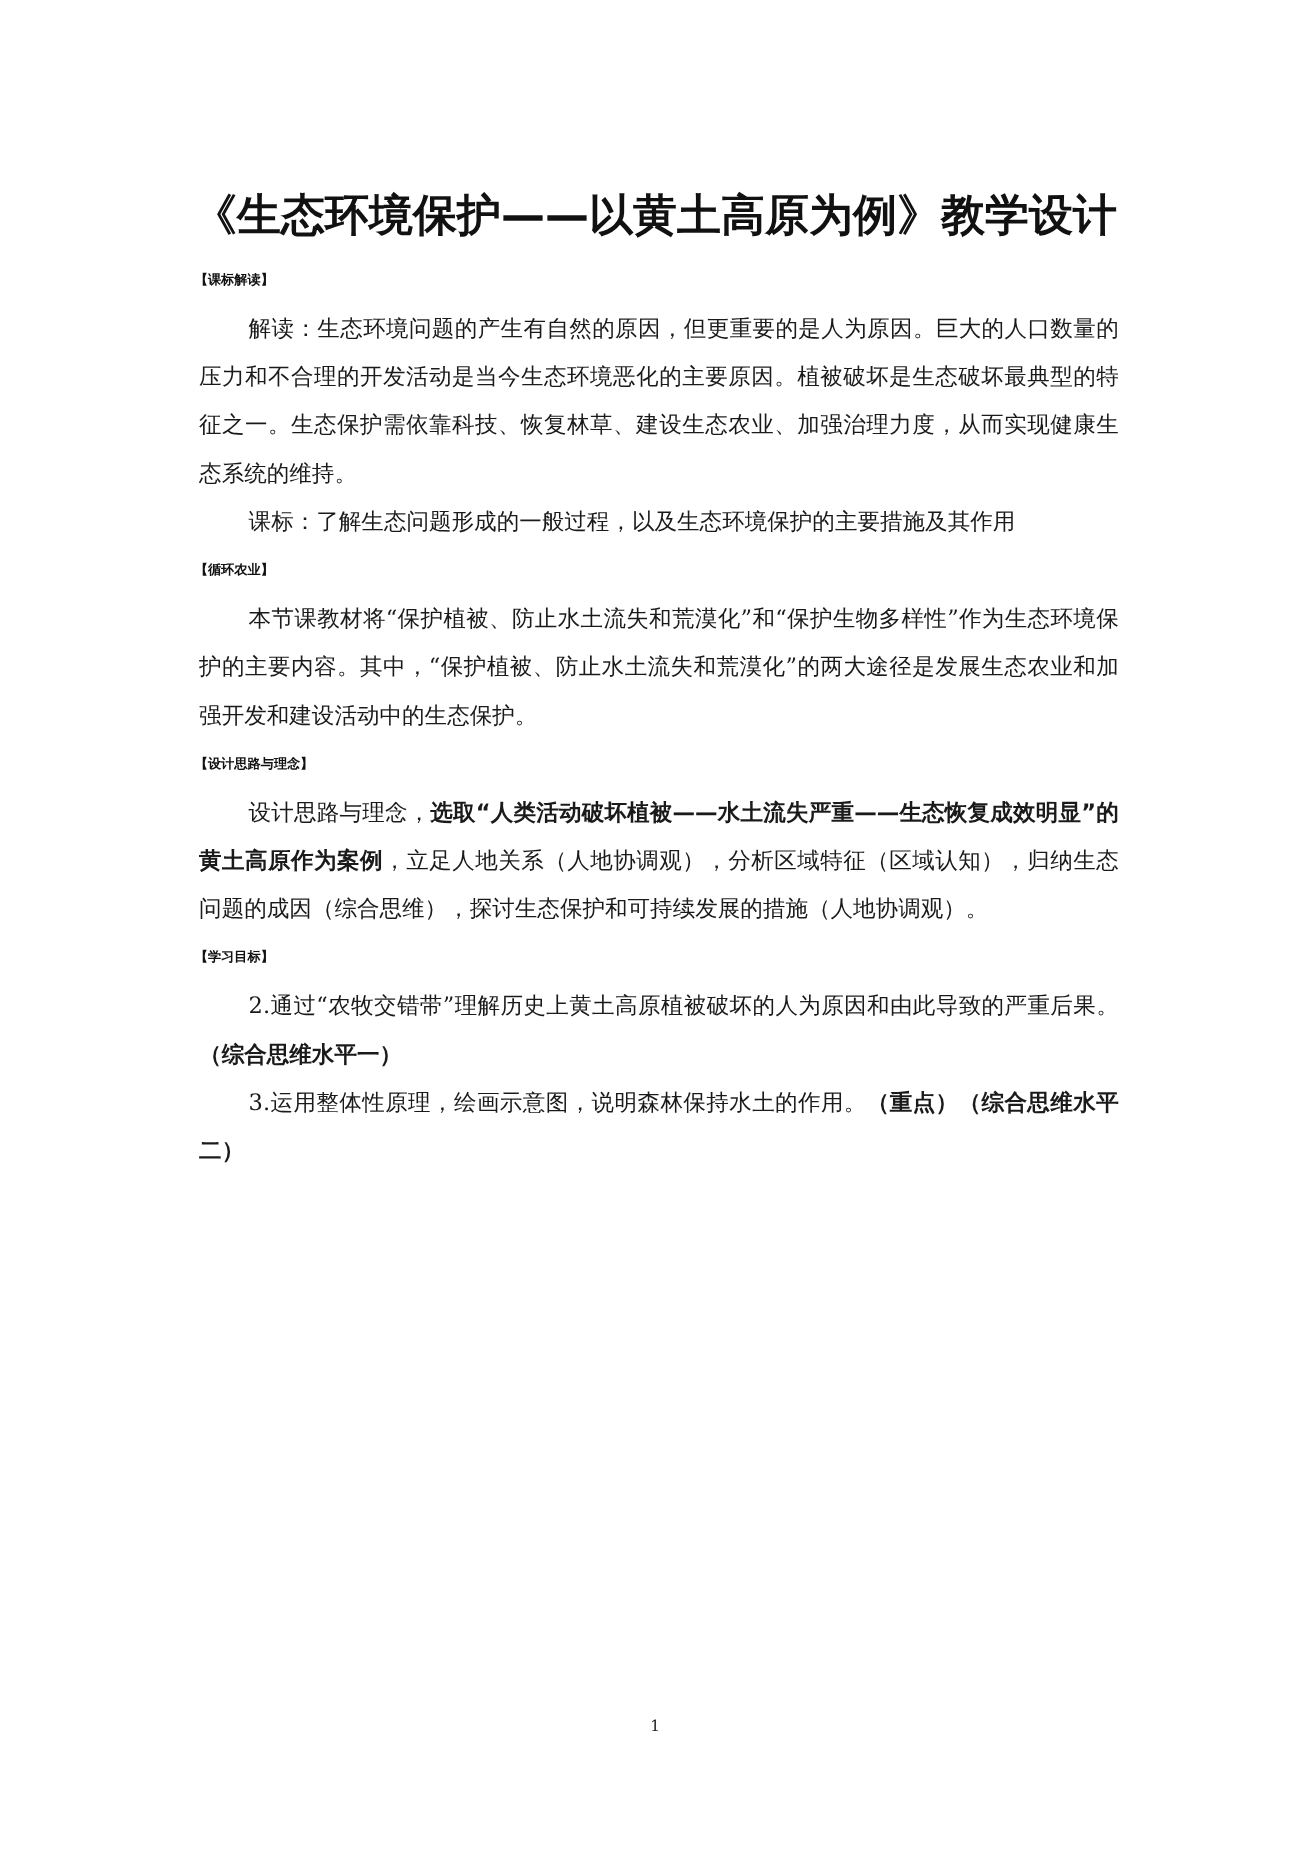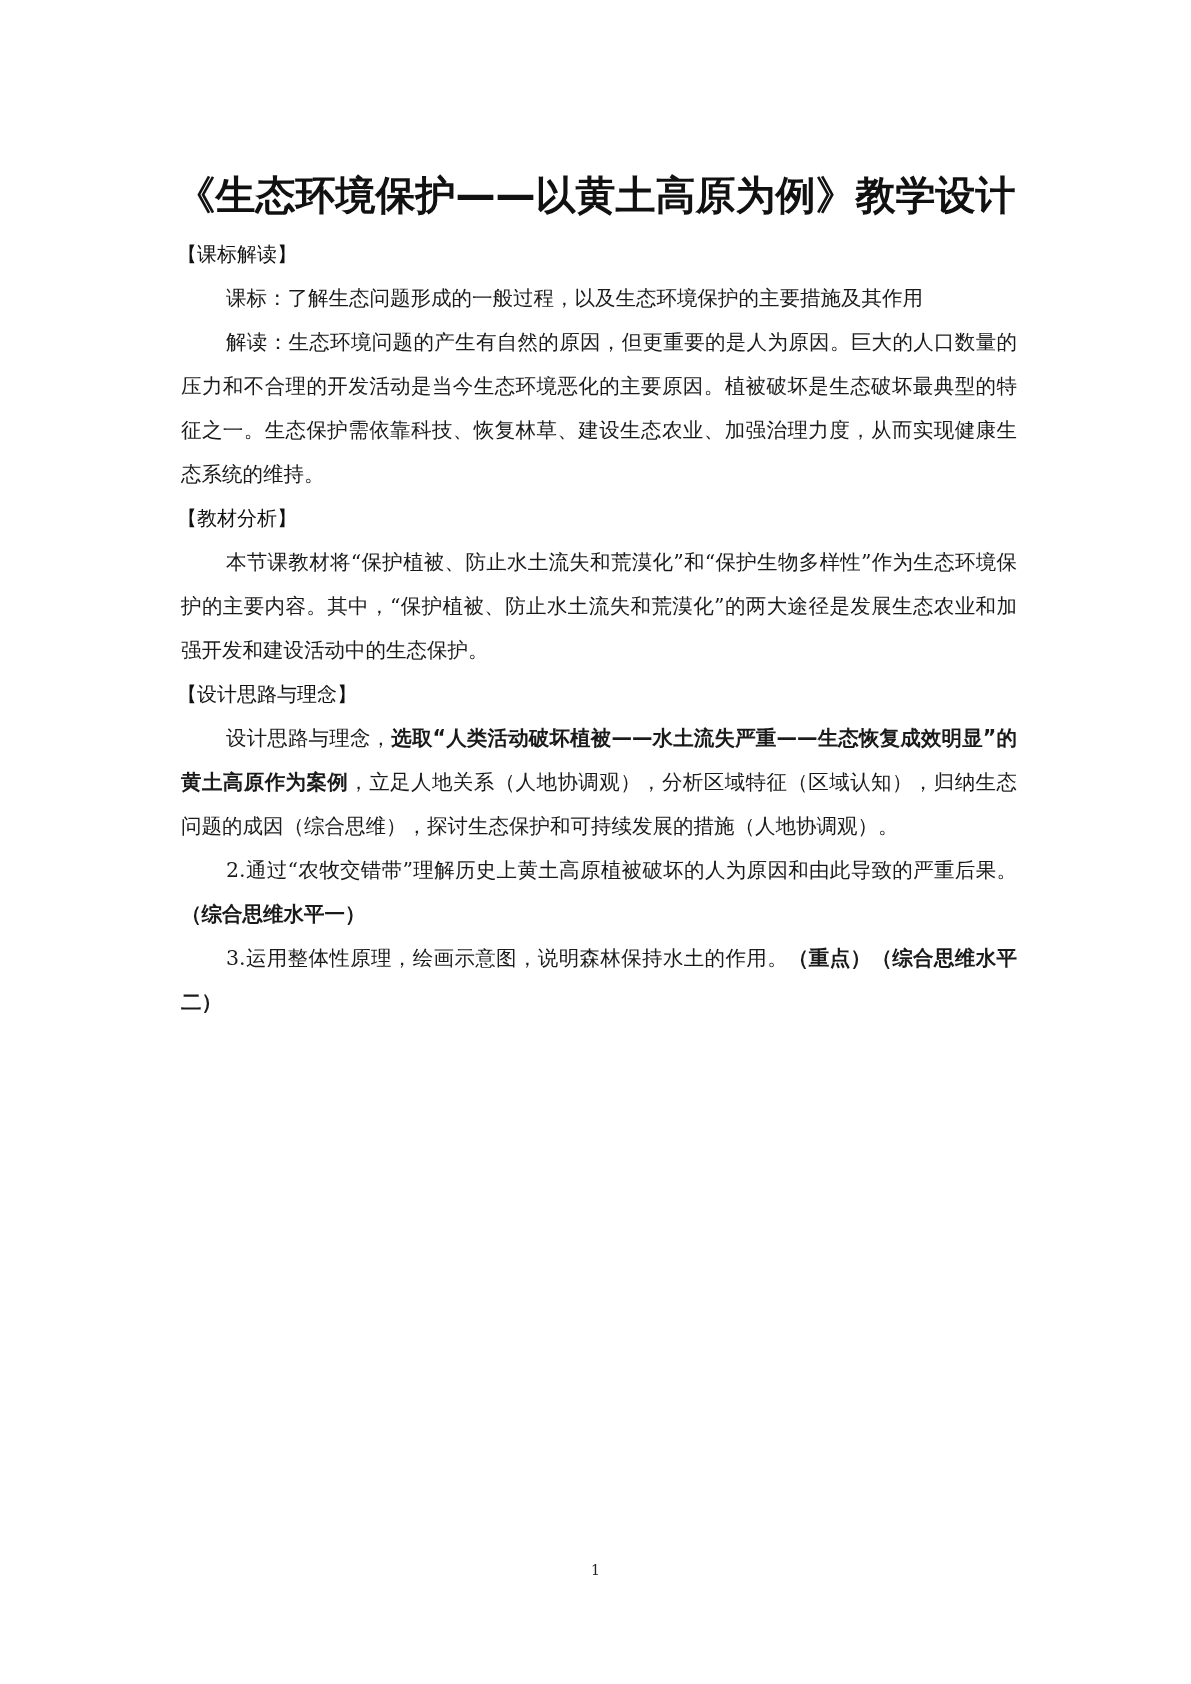--- a/index.html
+++ b/index.html
@@ -3,45 +3,46 @@
 <meta charset="utf-8">
 <style>
   html, body { margin: 0; padding: 0; background: #ffffff; }
   body { width: 1191px; height: 1684px; position: relative; overflow: hidden;
          font-family: "DejaVu Serif", "Liberation Serif", serif; color: #1a1a1a; }
   .page { position: absolute; left: 0; top: 0; width: 1191px; height: 1684px; }
   .title { position: absolute; top: 168px; left: 0; width: 1191px; text-align: center;
            font-family: "DejaVu Sans", sans-serif; font-weight: bold; font-size: 40px;
            letter-spacing: 0px; color: #111; }
   .content { position: absolute; left: 181px; top: 232px; width: 836px; }
-  .heading { font-family: "DejaVu Sans", sans-serif; font-weight: normal; font-size: 20px;
+  .heading { font-family: "DejaVu Sans", sans-serif; font-weight: bold; font-size: 12px;
              height: 44px; line-height: 44px; margin-left: -4px; color: #111; }
   .para { font-size: 20.5px; line-height: 44px; text-indent: 45px; text-align: justify;
           text-align-last: left; margin: 0; }
   .b { font-family: "DejaVu Sans", sans-serif; font-weight: bold; }
   .gap { display: inline-block; width: 108px; }
   .pagenum { position: absolute; top: 1562px; left: 0; width: 1191px; text-align: center;
              font-size: 14px; color: #222; }
 </style>
 </head>
 <body>
 
 <div class="page">
   <div class="title">《生态环境保护——以黄土高原为例》教学设计</div>
 
   <div class="content">
 
     <div class="heading">【课标解读】</div>
+    <p class="para">解读：生态环境问题的产生有自然的原因，但更重要的是人为原因。巨大的人口数量的压力和不合理的开发活动是当今生态环境恶化的主要原因。植被破坏是生态破坏最典型的特征之一。生态保护需依靠科技、恢复林草、建设生态农业、加强治理力度，从而实现健康生态系统的维持。</p>
     <p class="para">课标：了解生态问题形成的一般过程，以及生态环境保护的主要措施及其作用</p>
-    <p class="para">解读：生态环境问题的产生有自然的原因，但更重要的是人为原因。巨大的人口数量的压力和不合理的开发活动是当今生态环境恶化的主要原因。植被破坏是生态破坏最典型的特征之一。生态保护需依靠科技、恢复林草、建设生态农业、加强治理力度，从而实现健康生态系统的维持。</p>
 
-    <div class="heading">【教材分析】</div>
+    <div class="heading">【循环农业】</div>
     <p class="para">本节课教材将“保护植被、防止水土流失和荒漠化”和“保护生物多样性”作为生态环境保护的主要内容。其中，“保护植被、防止水土流失和荒漠化”的两大途径是发展生态农业和加强开发和建设活动中的生态保护。</p>
 
     <div class="heading">【设计思路与理念】</div>
     <p class="para"><span>设计思路与理念，</span><span class="b">选取“人类活动破坏植被——水土流失严重——生态恢复成效明显”的黄土高原作为案例</span><span>，立足人地关系（人地协调观），分析区域特征（区域认知），归纳生态问题的成因（综合思维），探讨生态保护和可持续发展的措施（人地协调观）。</span></p>
 
+    <div class="heading">【学习目标】</div>
     <p class="para"><span>2.通过“农牧交错带”理解历史上黄土高原植被破坏的人为原因和由此导致的严重后果。</span><span class="b">（综合思维水平一）</span></p>
     <p class="para"><span>3.运用整体性原理，绘画示意图，说明森林保持水土的作用。</span><span class="b">（重点）（综合思维水平二）</span></p>
   </div>
 
   <div class="pagenum">1</div>
 </div>
 
 </body></html>

